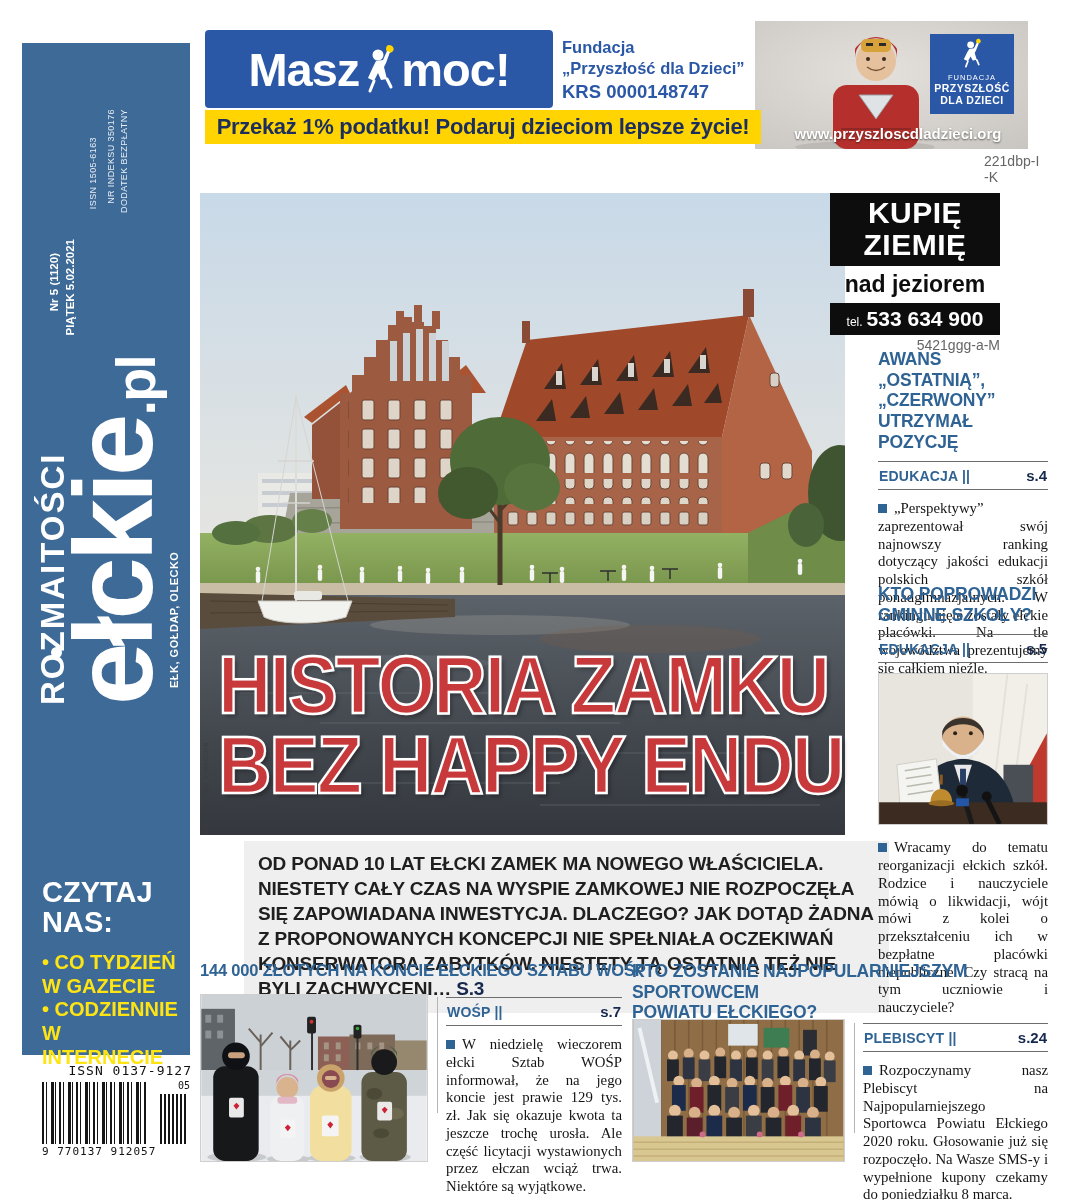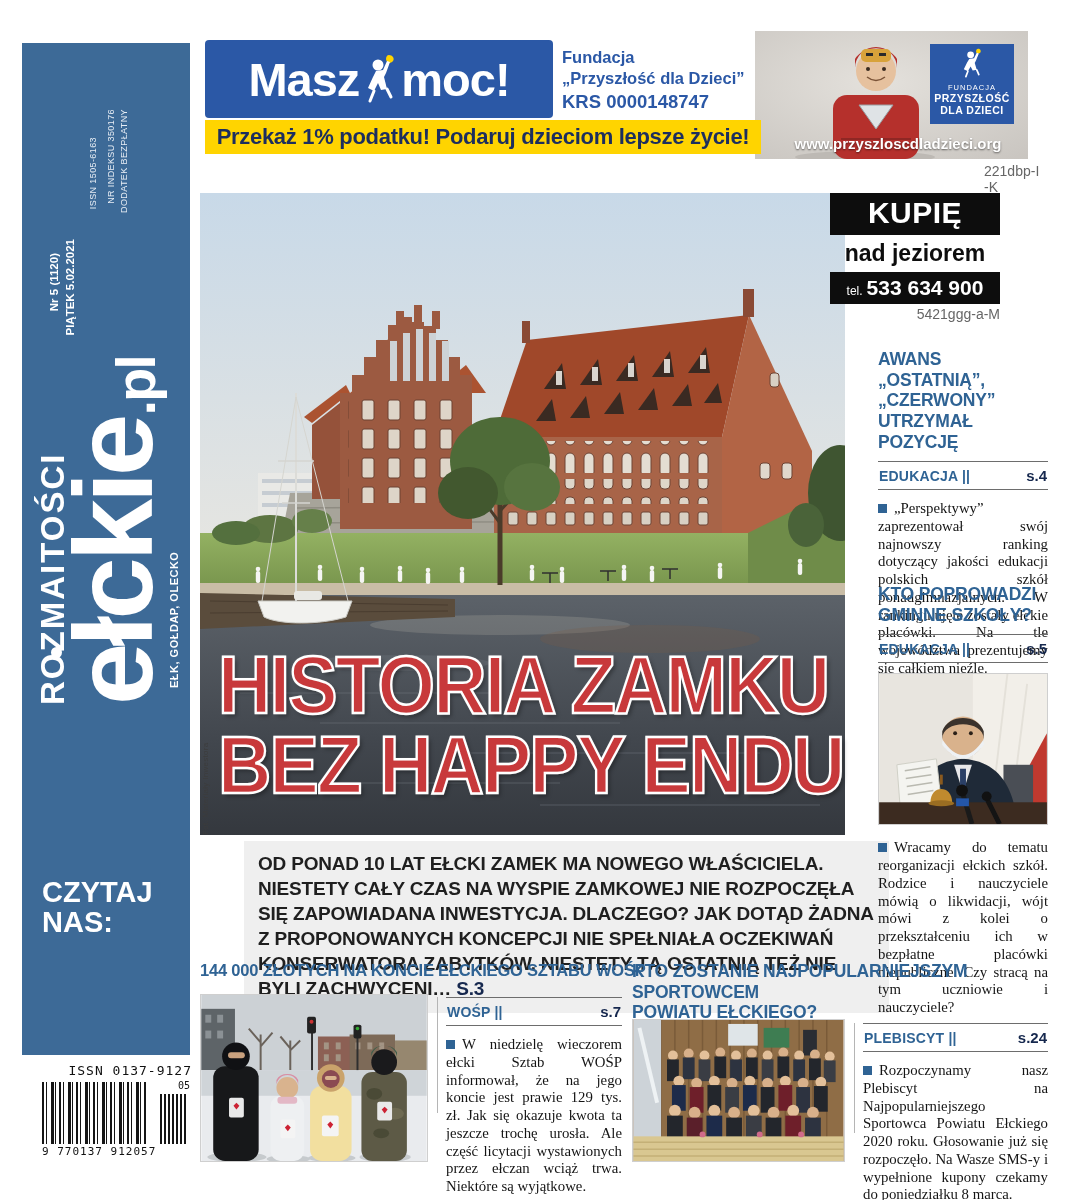--- a/index.html
+++ b/index.html
@@ -31,21 +31,21 @@
   #barcode .row{display:flex;align-items:flex-end;margin-top:4px;}
   .bars{height:62px;width:104px;background:
         repeating-linear-gradient(90deg,#151515 0 2px,#fff 2px 4px,#151515 4px 5px,#fff 5px 9px,
         #151515 9px 12px,#fff 12px 13px,#151515 13px 14px,#fff 14px 17px);}
   .bars-sm{height:50px;width:26px;margin-left:14px;background:
         repeating-linear-gradient(90deg,#151515 0 2px,#fff 2px 4px,#151515 4px 6px,#fff 6px 8px);}
   #barcode .digits{font-family:"DejaVu Sans Mono",monospace;font-size:11px;letter-spacing:1px;margin-top:1px;}
   #barcode .addon{font-family:"DejaVu Sans Mono",monospace;font-size:10px;position:absolute;right:2px;top:17px;}
 
   
-  #banner{left:200px;top:31px;width:845px;height:138px;background:#fff;}
+  #banner{left:200px;top:21px;width:845px;height:138px;background:#fff;}
   #banner .photo{position:absolute;left:555px;top:0;width:273px;height:128px;}
   #slogan{position:absolute;left:5px;top:9px;width:348px;height:78px;background:#2b58a6;border-radius:4px;
           display:flex;align-items:center;justify-content:center;color:#fff;font-weight:700;font-size:47px;letter-spacing:-1px;}
   #slogan svg{margin:0 4px;}
   #fundtxt{position:absolute;left:362px;top:16px;color:#2b58a6;font-weight:700;line-height:1.25;font-size:16.5px;}
   #fundtxt .krs{font-size:18.5px;margin-top:2px;}
   #strip{position:absolute;left:5px;top:89px;width:556px;height:34px;background:#ffd400;color:#1c2e5e;
          display:flex;align-items:center;justify-content:center;font-weight:700;font-size:22px;letter-spacing:-0.3px;}
   #fundlogo{position:absolute;left:730px;top:13px;width:84px;height:80px;background:#2b58a6;color:#fff;
             text-align:center;padding-top:4px;box-sizing:border-box;}
@@ -116,20 +116,26 @@
         <span class="big">ełckie</span>
         <span class="tld">.pl</span>
       </div>
     </div>
     <div class="abs branddot"></div>
     <span id="coverage" class="abs">EŁK, GOŁDAP, OLECKO</span>
 
     <div id="readus" class="abs">
       <div class="t">CZYTAJ
 NAS:</div>
+      <div class="y">
+        <div>• CO TYDZIEŃ</div>
+        <div>W GAZECIE</div>
+        <div>• CODZIENNIE</div>
+        <div>W INTERNECIE</div>
+      </div>
     </div>
   </div>
 
   <div id="barcode" class="abs">
     <div class="issn">ISSN 0137-9127</div>
     <div class="row">
       <div class="bars"></div>
       <div class="bars-sm"></div>
     </div>
     <div class="digits">9 770137 912057</div>
@@ -388,20 +394,21 @@
   <div id="headline" class="abs">
     <div>HISTORIA ZAMKU</div>
     <div>BEZ HAPPY ENDU</div>
   </div>
 
   <div id="lead" class="abs"><span>OD PONAD 10 LAT EŁCKI ZAMEK MA NOWEGO WŁAŚCICIELA. NIESTETY CAŁY CZAS NA WYSPIE ZAMKOWEJ NIE ROZPOCZĘŁA SIĘ ZAPOWIADANA INWESTYCJA. DLACZEGO? JAK DOTĄD ŻADNA Z PROPONOWANYCH KONCEPCJI NIE SPEŁNIAŁA OCZEKIWAŃ KONSERWATORA ZABYTKÓW. NIESTETY TĄ OSTATNIĄ TEŻ NIE BYLI ZACHWYCENI… </span><span class="pg">S.3</span></div>
 
   <div id="kupie" class="abs">
     <div class="bx1">
       <div>KUPIĘ</div>
+      <div>ZIEMIĘ</div>
     </div>
     <div class="mid">nad jeziorem</div>
     <div class="bx2">
       <span class="tel">tel.</span><span>533 634 900</span>
     </div>
     <div class="code tinycode">5421ggg-a-M</div>
   </div>
 
   <div id="edu1" class="abs">
     <div class="atitle">

